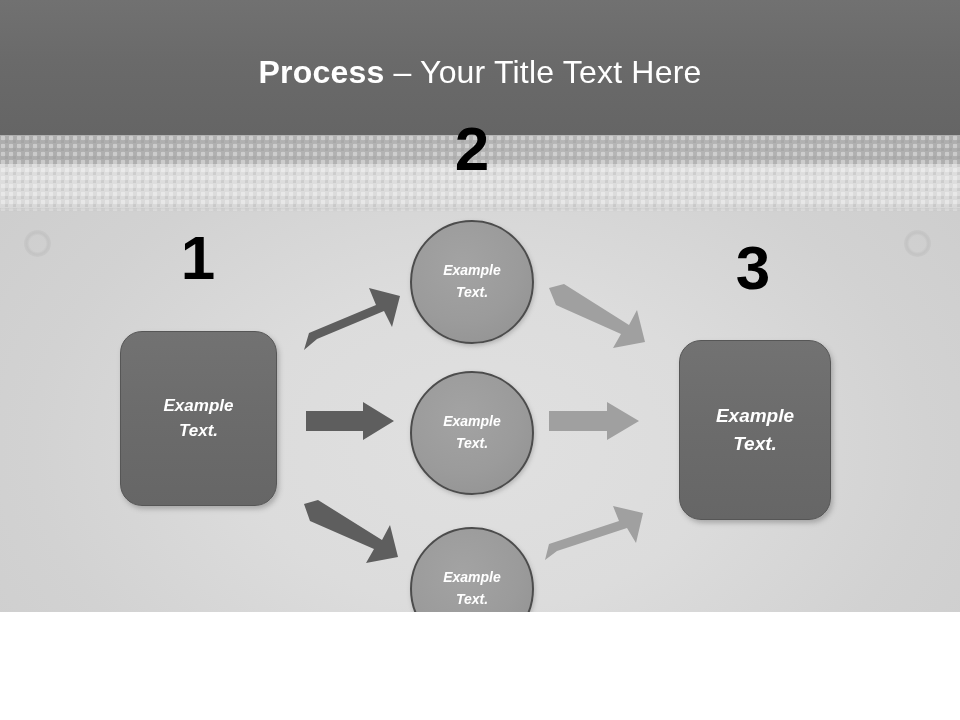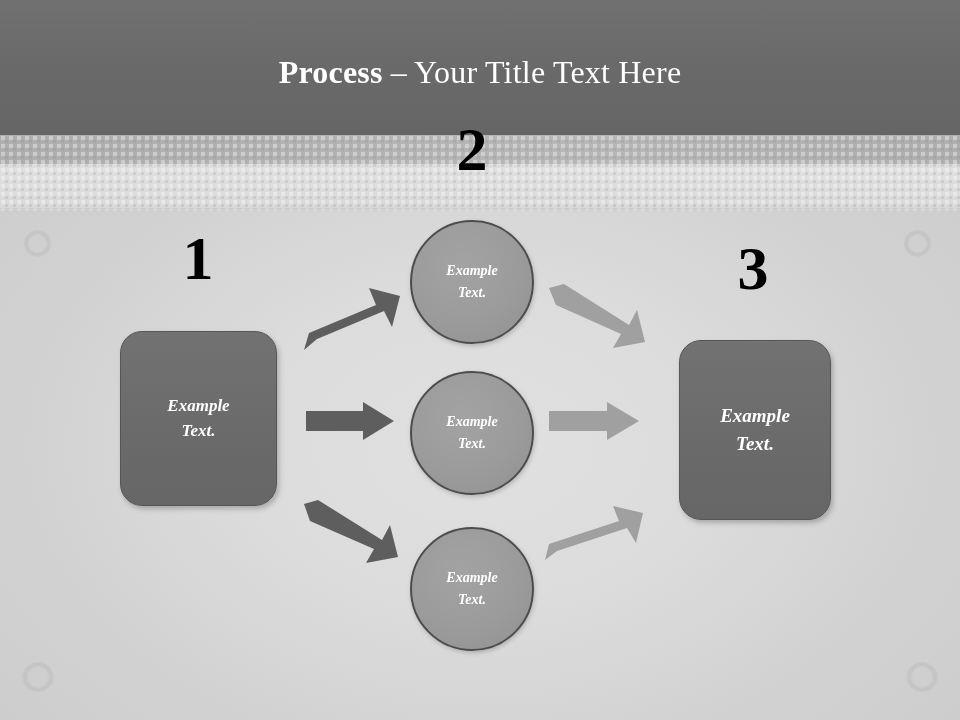--- a/index.html
+++ b/index.html
@@ -8,24 +8,23 @@
     padding: 0;
     background: #ffffff;
   }
   body {
     font-family: "Liberation Sans", sans-serif;
   }
 
   #slide {
     position: relative;
     width: 960px;
-    height: 720px;
+    height: 612px;
     overflow: hidden;
     background: #3b82f6;
-    font-family: Liberation Serif, serif;
   }
 
   
   .bg-body {
     position: absolute;
     left: 0; top: 0; width: 960px; height: 720px;
     background:
       radial-gradient(ellipse 620px 430px at 50% 62%, #e0e0e0 0%, #dcdcdc 38%, #d2d2d2 72%, #cdcdcd 100%);
   }
   .bg-header {

